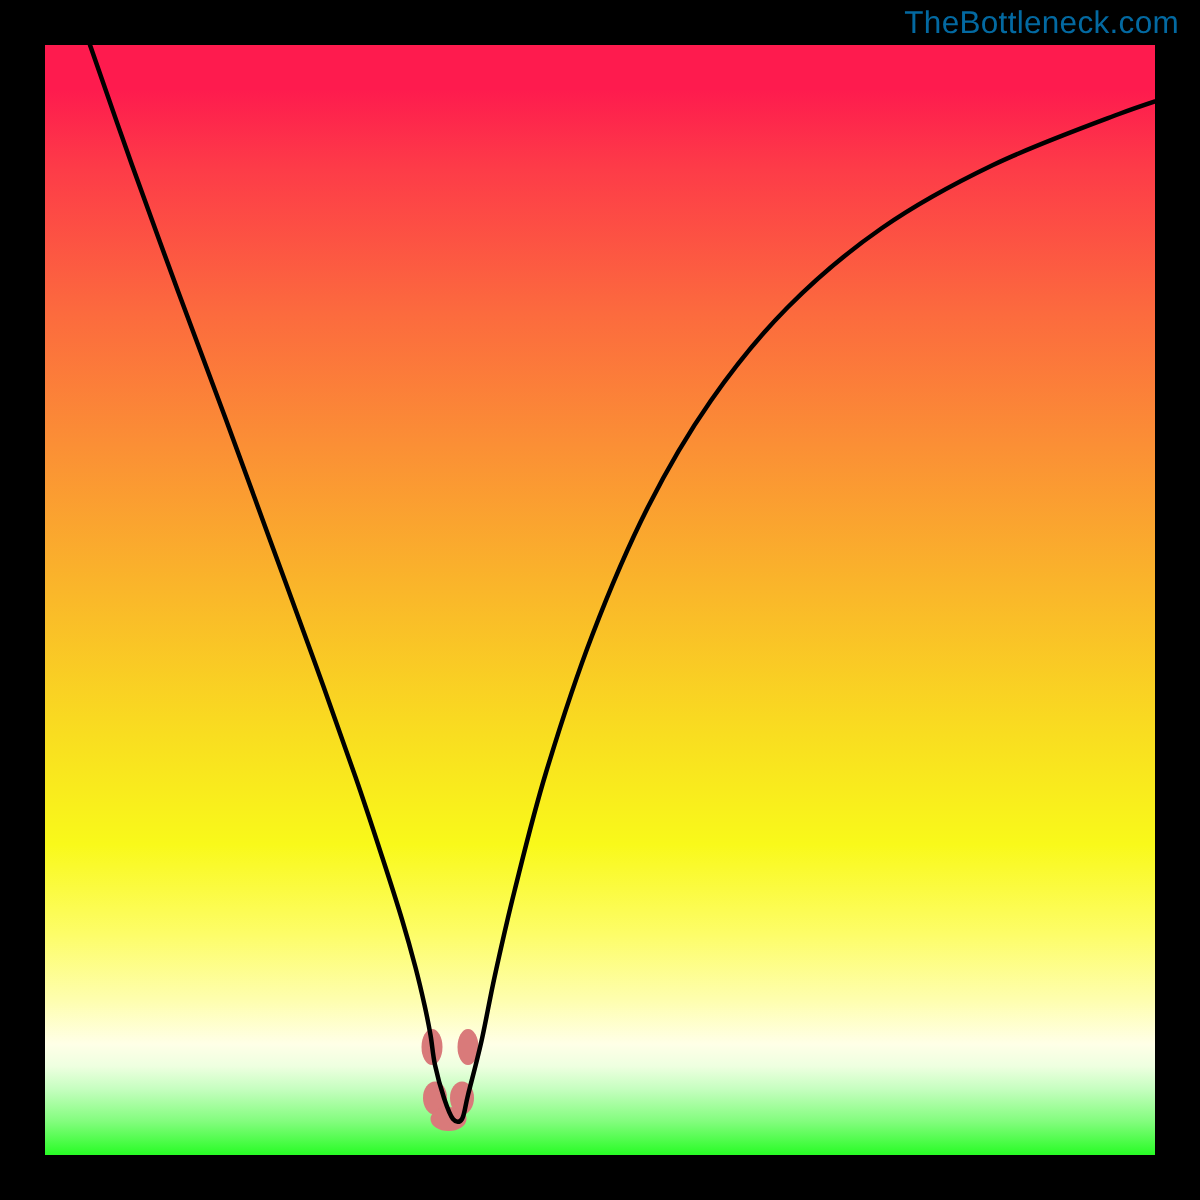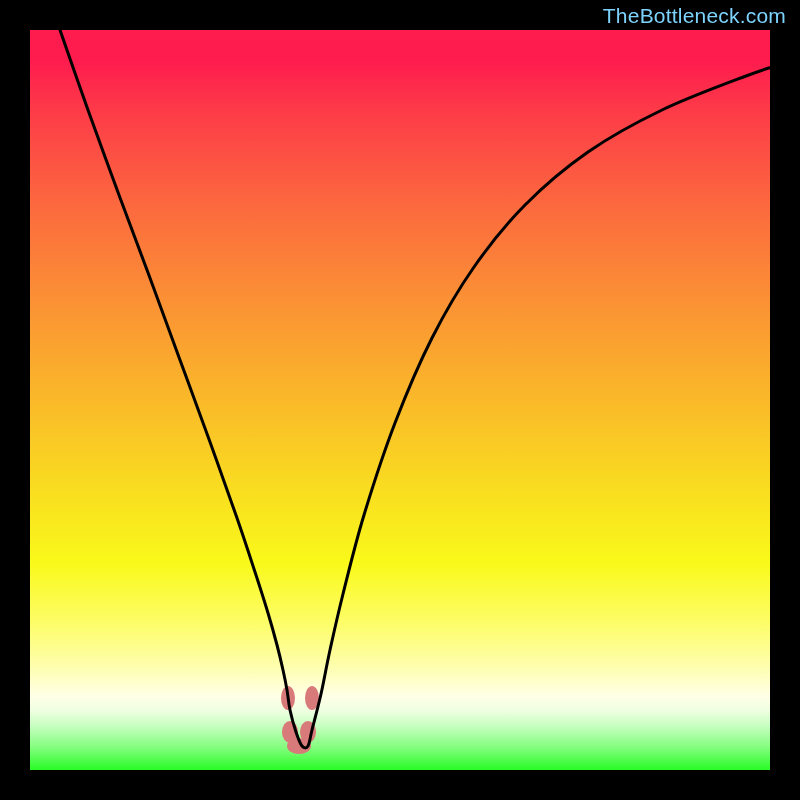--- a/index.html
+++ b/index.html
@@ -37,21 +37,21 @@
       #eeffe0 92%,
       #c7fec1 94%,
       #82fd7d 97%,
       #28fc25 100%
     );
   }
   .watermark {
     position: absolute;
     top: 4px;
     right: 14px;
-    color: #7dd3fc;
+    color: #0369a1;
     font-size: 21px;
     font-weight: 500;
     letter-spacing: 0.2px;
   }
   svg.curves {
     position: absolute;
     inset: 0;
   }
 </style>
 </head>

